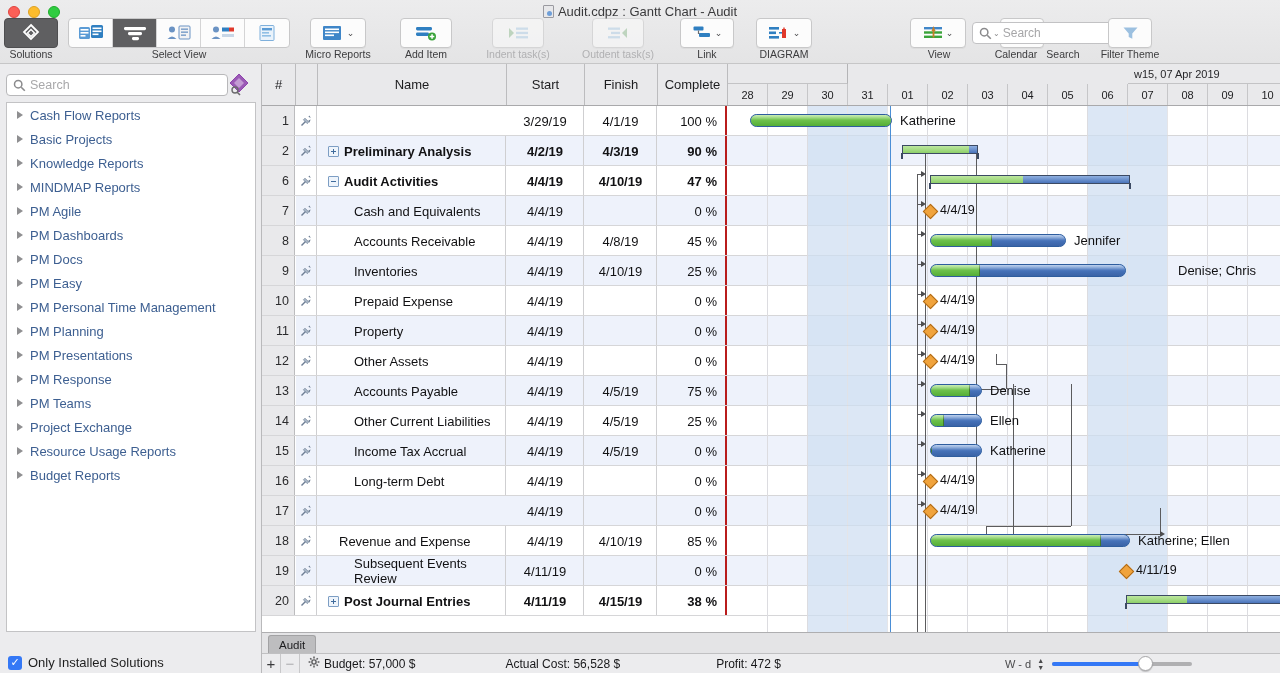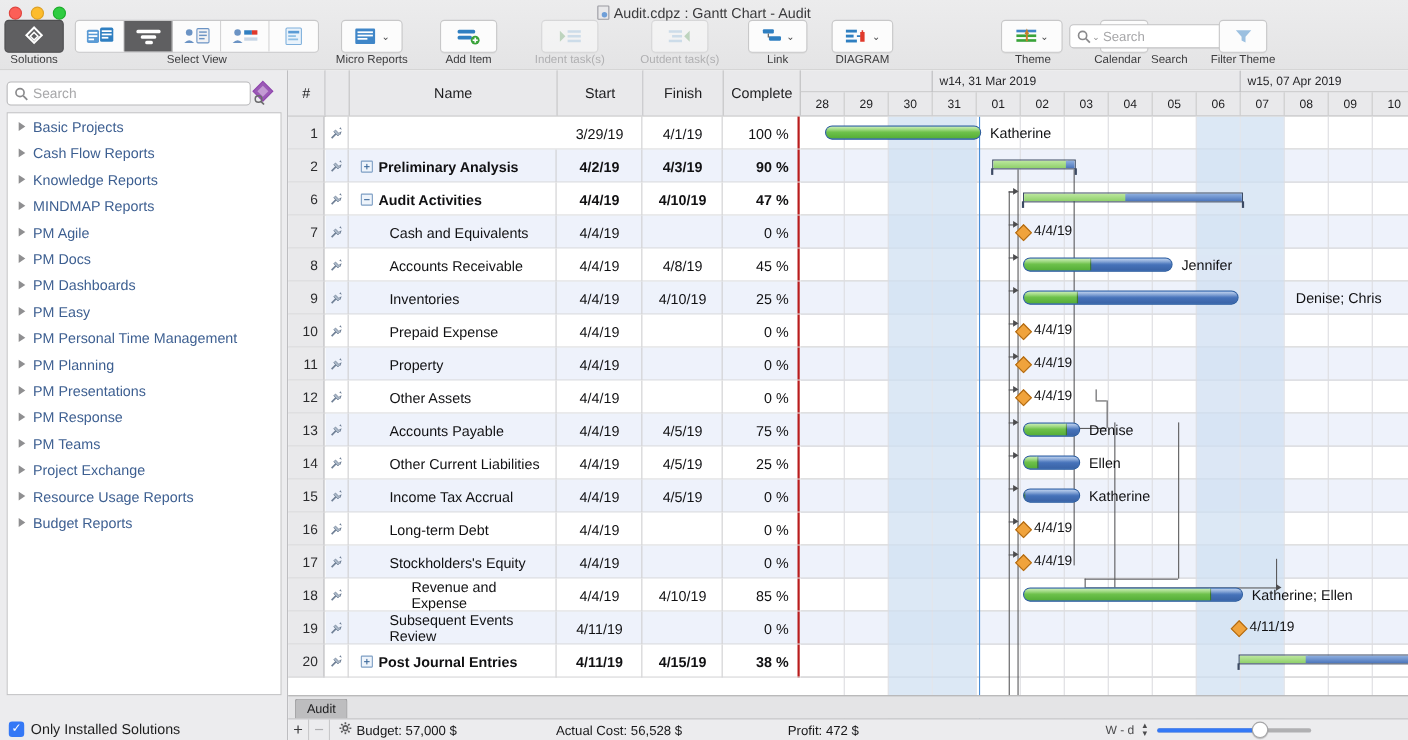--- a/index.html
+++ b/index.html
@@ -453,21 +453,21 @@
       <div class="tbtn" style="width:56px;margin-left:2px;">
         <svg width="20" height="18" viewBox="0 0 20 18">
           <rect x="1" y="3" width="18" height="2.4" fill="#3f86c8"></rect>
           <rect x="1" y="7.3" width="18" height="2.4" fill="#3aa33a"></rect>
           <rect x="1" y="11.6" width="18" height="2.4" fill="#3aa33a"></rect>
           <path d="M10.5 2 l2 5 h-4 z" fill="#c77f2a"></path>
           <rect x="9.6" y="6.5" width="1.8" height="7" fill="#c77f2a"></rect>
         </svg>
         <span class="chev">⌄</span>
       </div>
-      <div class="tlabel">Theme</div>
+      <div class="tlabel">View</div>
     </div>
 
     <div class="tgroup" style="left:972px;width:182px;">
       <div class="searchbox">
         <svg width="13" height="13" viewBox="0 0 13 13">
           <circle cx="5.2" cy="5.2" r="3.7" fill="none" stroke="#8a8a8c" stroke-width="1.5"></circle>
           <path d="M8.2 8.2 L11.8 11.8" stroke="#8a8a8c" stroke-width="1.6"></path>
         </svg>
         <span style="font-size:8px;color:#8a8a8c;margin-left:1px;">⌄</span>
         <span class="ph">Search</span>
@@ -501,45 +501,45 @@
       <path d="M12 2 L21 11 L12 20 L3 11 Z" fill="#9b59b6"></path>
       <path d="M12 2 L21 11 L12 20 L3 11 Z" fill="none" stroke="#8e44ad"></path>
       <path d="M7 11 L12 6 L17 11 L12 16 Z" fill="#c39bd3"></path>
       <circle cx="8" cy="18" r="3" fill="none" stroke="#6b6b6d" stroke-width="1.4"></circle>
       <path d="M10 20 L13 23" stroke="#6b6b6d" stroke-width="1.6"></path>
     </svg>
   </div>
   <div id="treewrap">
       <div class="tree-item">
         <span class="tri"></span>
+        <span>Cash Flow Reports</span>
+      </div>
+      <div class="tree-item">
+        <span class="tri"></span>
         <span>Basic Projects</span>
       </div>
       <div class="tree-item">
         <span class="tri"></span>
-        <span>Cash Flow Reports</span>
-      </div>
-      <div class="tree-item">
-        <span class="tri"></span>
         <span>Knowledge Reports</span>
       </div>
       <div class="tree-item">
         <span class="tri"></span>
         <span>MINDMAP Reports</span>
       </div>
       <div class="tree-item">
         <span class="tri"></span>
         <span>PM Agile</span>
       </div>
       <div class="tree-item">
         <span class="tri"></span>
+        <span>PM Dashboards</span>
+      </div>
+      <div class="tree-item">
+        <span class="tri"></span>
         <span>PM Docs</span>
-      </div>
-      <div class="tree-item">
-        <span class="tri"></span>
-        <span>PM Dashboards</span>
       </div>
       <div class="tree-item">
         <span class="tri"></span>
         <span>PM Easy</span>
       </div>
       <div class="tree-item">
         <span class="tri"></span>
         <span>PM Personal Time Management</span>
       </div>
       <div class="tree-item">
@@ -580,21 +580,20 @@
 <div id="main">
   <div id="hdr">
     <div class="hcell" style="left:0;width:34px;">#</div>
     <div class="hcell" style="left:34px;width:22px;"></div>
     <div class="hcell" style="left:56px;width:189px;">Name</div>
     <div class="hcell" style="left:245px;width:78px;">Start</div>
     <div class="hcell" style="left:323px;width:73px;">Finish</div>
     <div class="hcell" style="left:396px;width:70px;">Complete</div>
     <div id="ghdr">
         <div class="wk" style="left: 0px; width: 120px;"></div>
-        <div class="wk" style="left: 120px; width: 280px;">w14, 31 Mar 2019</div>
         <div class="wk" style="left: 400px; width: 280px;">w15, 07 Apr 2019</div>
         <div class="dayh" style="left: 0px; width: 40px;">28</div>
         <div class="dayh" style="left: 40px; width: 40px;">29</div>
         <div class="dayh" style="left: 80px; width: 40px;">30</div>
         <div class="dayh" style="left: 120px; width: 40px;">31</div>
         <div class="dayh" style="left: 160px; width: 40px;">01</div>
         <div class="dayh" style="left: 200px; width: 40px;">02</div>
         <div class="dayh" style="left: 240px; width: 40px;">03</div>
         <div class="dayh" style="left: 280px; width: 40px;">04</div>
         <div class="dayh" style="left: 320px; width: 40px;">05</div>
@@ -857,40 +856,37 @@
         <div class="cellbg" style="left: 34px; width: 984px;"></div>
         <div class="numcell">17</div>
         <div class="icocell">
           <svg width="14" height="14" viewBox="0 0 14 14">
             <path d="M2.5 11.5 L7 7" stroke="#6f7f95" stroke-width="1.5" fill="none"></path>
             <path d="M6 4.2 L9.8 8 L8.2 9.6 L4.4 5.8 Z" fill="#aab8c8" stroke="#6f7f95" stroke-width=".7"></path>
             <path d="M10.6 1.6 l1.1 2.3 l-2.3 -1.1 z" fill="#6f7f95"></path>
             <path d="M11.6 5.4 l-2.3 1.1 l1.1 2.3 z" fill="#6f7f95"></path>
           </svg>
         </div>
-        <div class="namecell" style="padding-left: 36px;">
-          <span>Stockholders's Equity</span>
-        </div>
         <div class="startcell">4/4/19</div>
         <div class="finishcell"></div>
         <div class="compcell">0 %</div>
         <div class="rowline"></div>
       </div>
       <div class="row" style="top: 420px;">
         <div class="cellbg" style="left: 34px; width: 984px;"></div>
         <div class="numcell">18</div>
         <div class="icocell">
           <svg width="14" height="14" viewBox="0 0 14 14">
             <path d="M2.5 11.5 L7 7" stroke="#6f7f95" stroke-width="1.5" fill="none"></path>
             <path d="M6 4.2 L9.8 8 L8.2 9.6 L4.4 5.8 Z" fill="#aab8c8" stroke="#6f7f95" stroke-width=".7"></path>
             <path d="M10.6 1.6 l1.1 2.3 l-2.3 -1.1 z" fill="#6f7f95"></path>
             <path d="M11.6 5.4 l-2.3 1.1 l1.1 2.3 z" fill="#6f7f95"></path>
           </svg>
         </div>
-        <div class="namecell" style="padding-left: 56px;">
+        <div class="namecell" style="padding-left: 21px;">
           <span>Revenue and Expense</span>
         </div>
         <div class="startcell">4/4/19</div>
         <div class="finishcell">4/10/19</div>
         <div class="compcell">85 %</div>
         <div class="rowline"></div>
       </div>
       <div class="row alt" style="top: 450px;">
         <div class="cellbg" style="left: 34px; width: 984px;"></div>
         <div class="numcell">19</div>

